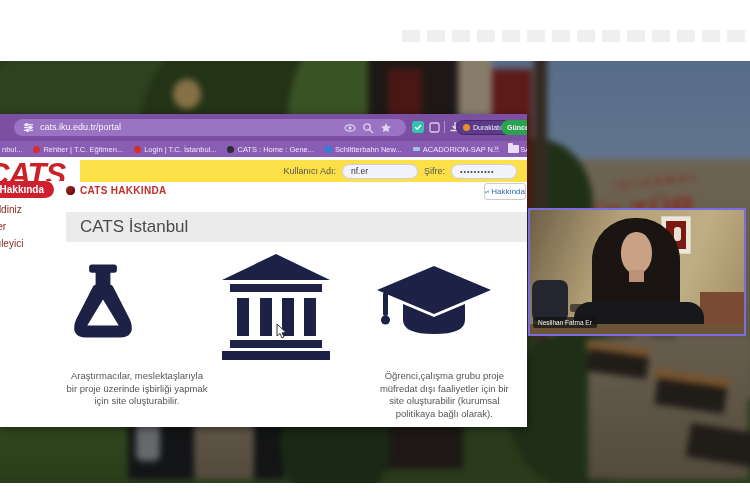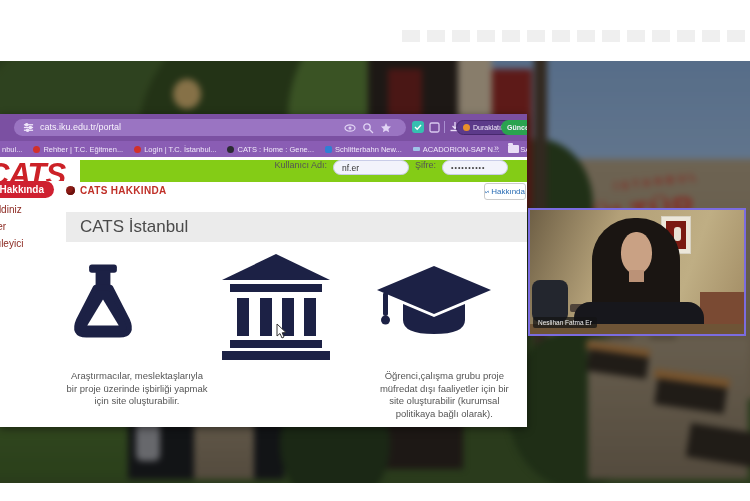--- a/index.html
+++ b/index.html
@@ -43,21 +43,21 @@
   .fav.red{background:#d2302a;border-radius:50%;}
   .fav.dark{background:#2b2b33;border-radius:50%;}
   .fav.blue{background:#2f7fd4;}
   .fav.bar{height:4px;background:#9fc3e8;border-radius:1px;}
   #bk-overflow{position:absolute;right:28px;top:29px;color:#e9ddf6;font-size:9px;}
   #bk-folder{position:absolute;right:8px;top:31px;width:11px;height:8px;background:#e9ddf6;border-radius:1px;}
   #bk-folder::before{content:"";position:absolute;left:0;top:-2px;width:5px;height:2px;background:#e9ddf6;border-radius:1px 1px 0 0;}
 
   
   #portal{position:absolute;left:0;top:43px;width:527px;height:270px;background:#fff;}
-  #loginbar{position:absolute;left:80px;top:3px;width:447px;height:22px;background:#84cc16;display:flex;justify-content:flex-end;gap:6px;padding-right:19px;font-size:9px;color:#555;}
+  #loginbar{position:absolute;left:80px;top:3px;width:447px;height:22px;background:#fde047;display:flex;align-items:center;justify-content:flex-end;gap:6px;padding-right:10px;font-size:9px;color:#555;}
   .lfield{height:15px;border-radius:8px;background:#f2f3fb;border:1px solid #c9cde8;font-size:8.5px;color:#333;display:flex;align-items:center;padding:0 8px;}
   #user-field{width:76px;}
   #pass-field{width:66px;letter-spacing:1px;font-size:7px;color:#444;}
   #logo{position:absolute;left:-13px;top:0px;font-size:31px;font-weight:900;font-style:italic;color:#cc2127;letter-spacing:-1px;}
   #toolbar-title{position:absolute;left:66px;top:28px;display:flex;align-items:center;gap:5px;font-size:10px;font-weight:bold;color:#c03028;letter-spacing:.3px;}
   .red-circle{width:9px;height:9px;border-radius:50%;background:#8b1b15;box-shadow:inset -2px -2px 0 #6d120e;}
   #connect-btn{position:absolute;left:484px;top:26px;width:42px;height:17px;background:#fff;border:1px solid #ccc;border-radius:3px;color:#2a6db5;font-size:8px;display:flex;align-items:center;justify-content:center;gap:2px;}
   
   #sidebar{position:absolute;left:0;top:24px;width:64px;height:246px;background:#fff;}
   #side-active{position:absolute;left:-42px;top:0px;width:96px;height:17px;border-radius:9px;background:#cf2030;color:#fff;font-weight:bold;font-size:10px;line-height:17px;text-align:right;padding-right:10px;}

